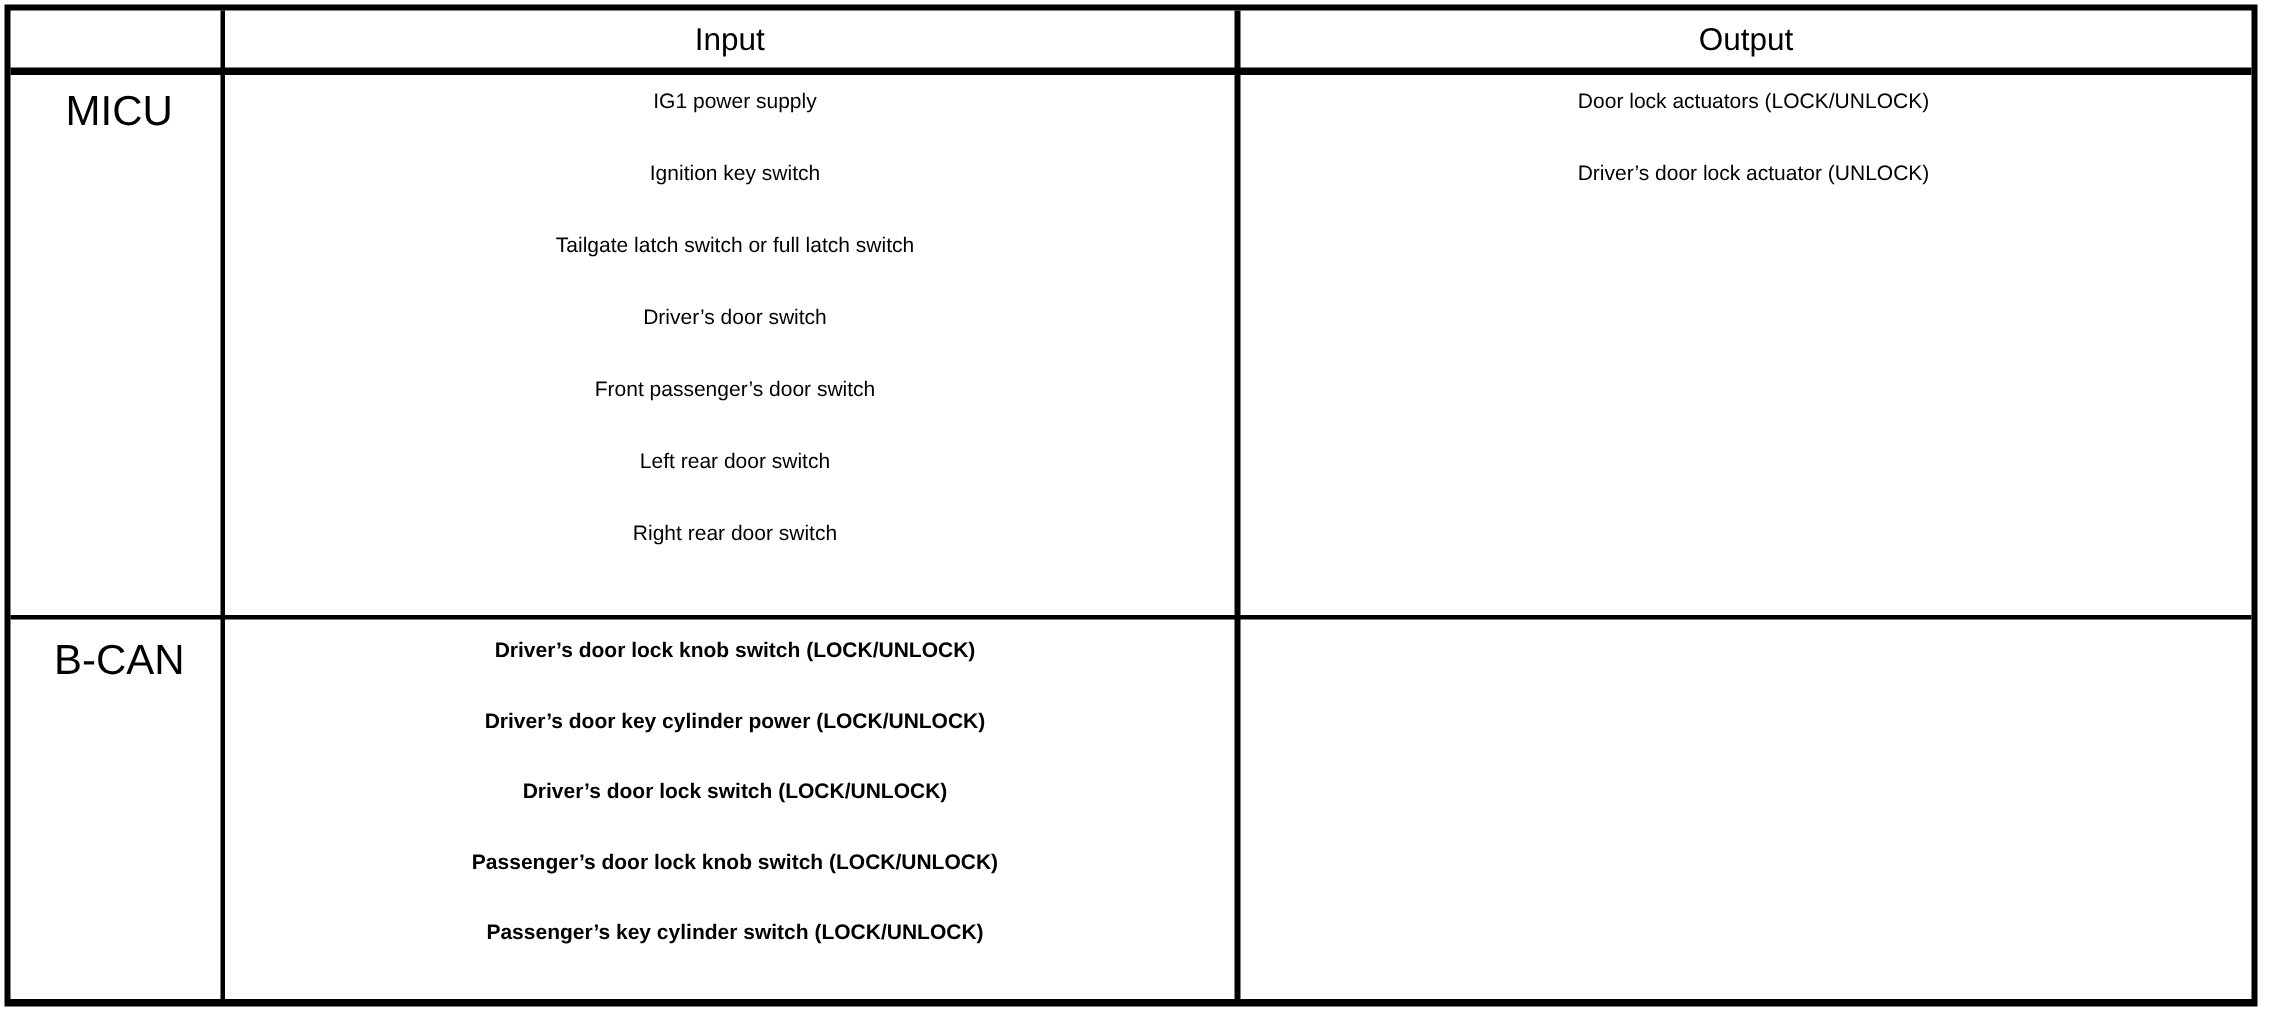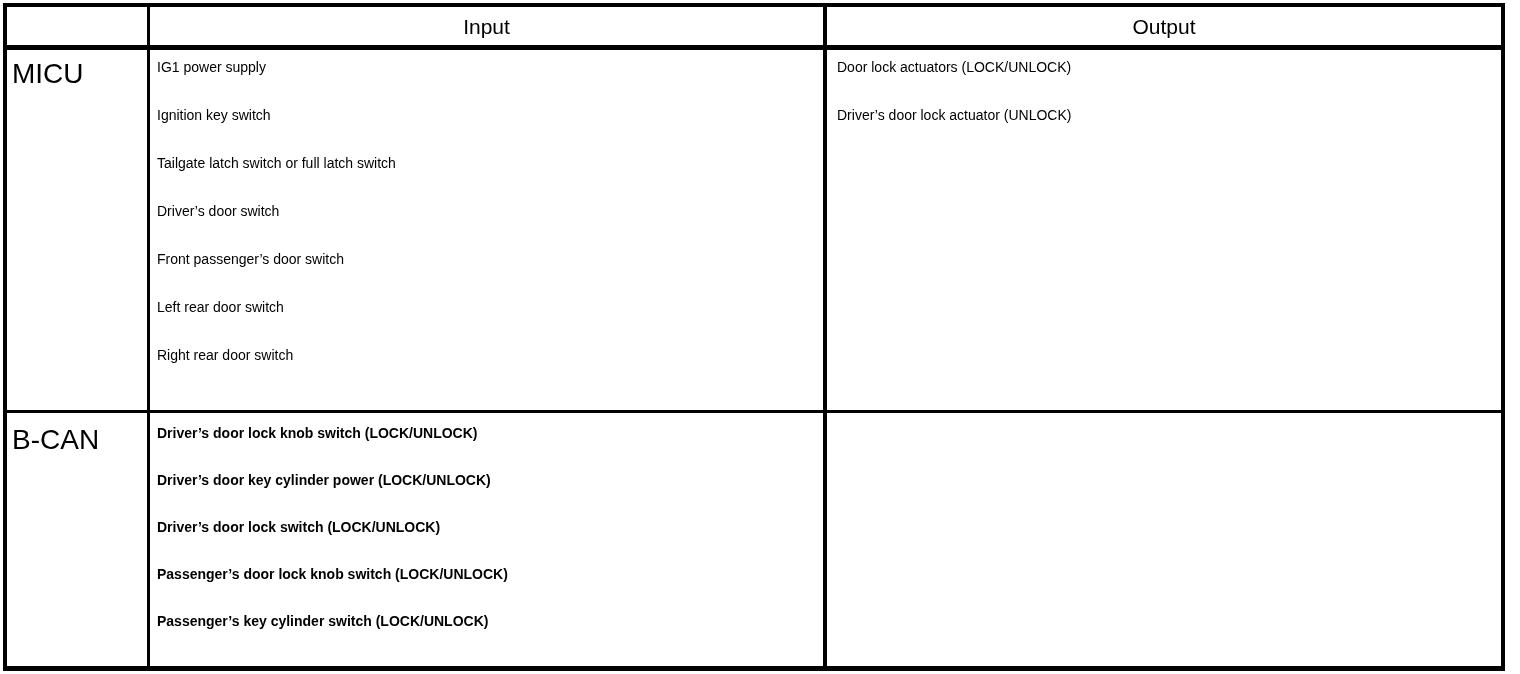--- a/index.html
+++ b/index.html
@@ -28,20 +28,21 @@
     left: 3px;
     top: 3px;
     width: 1502px;
     height: 668px;
     box-sizing: border-box;
     border-top: 4px solid #000;
     border-left: 4px solid #000;
     border-right: 4px solid #000;
     border-bottom: 5px solid #000;
     background: #ffffff;
+    text-align: center;
   }
 
   
   .vrule {
     position: absolute;
     top: 0;
     bottom: 0;
     width: 3px;
     background: #000;
   }

